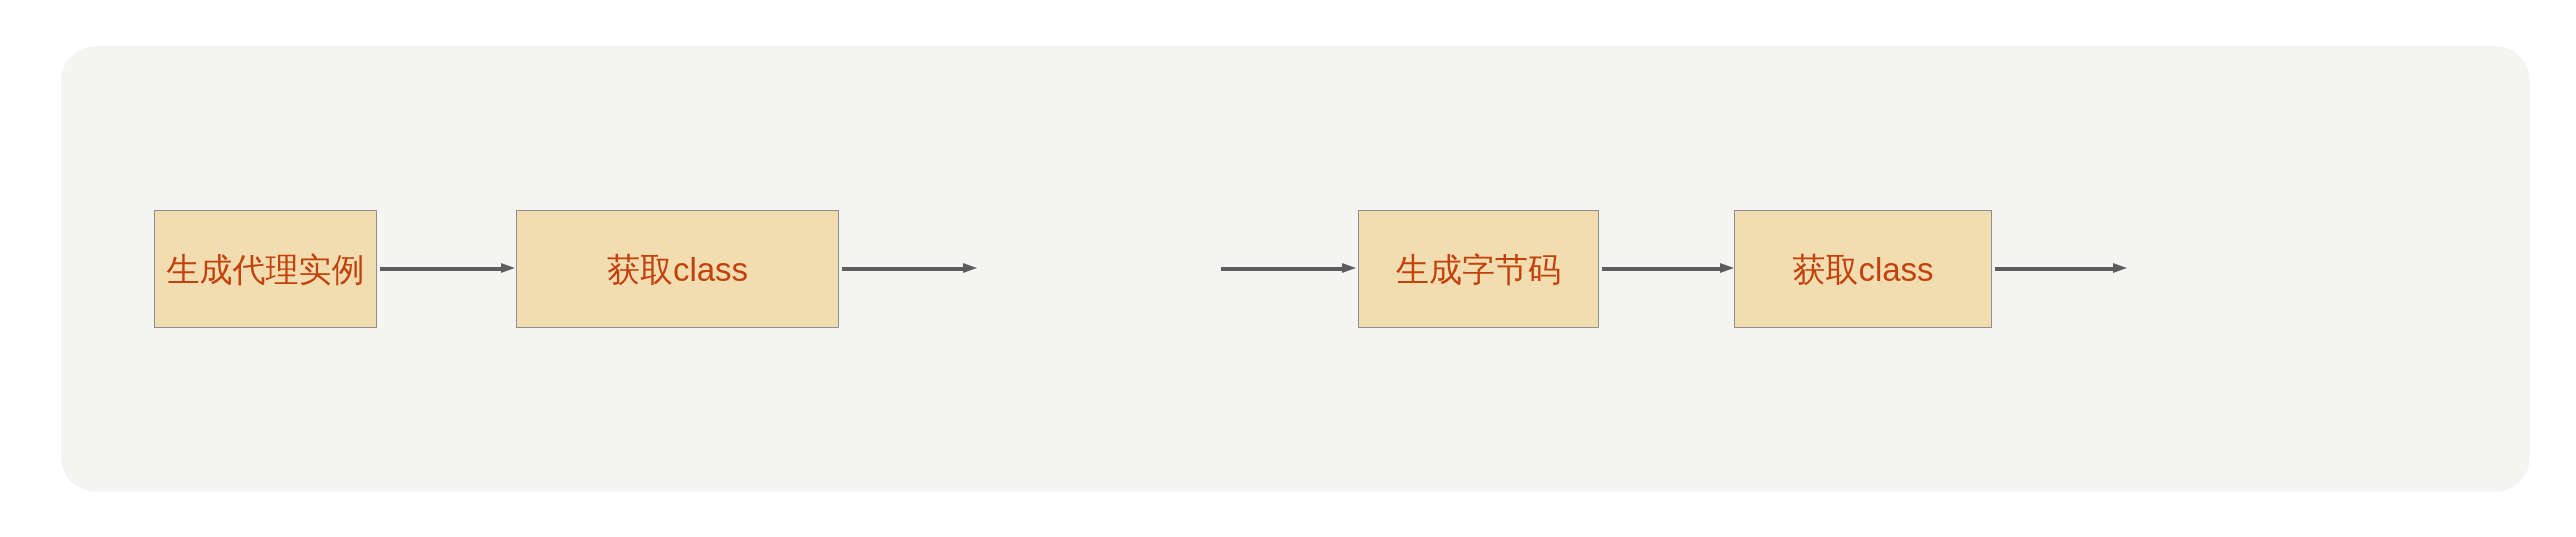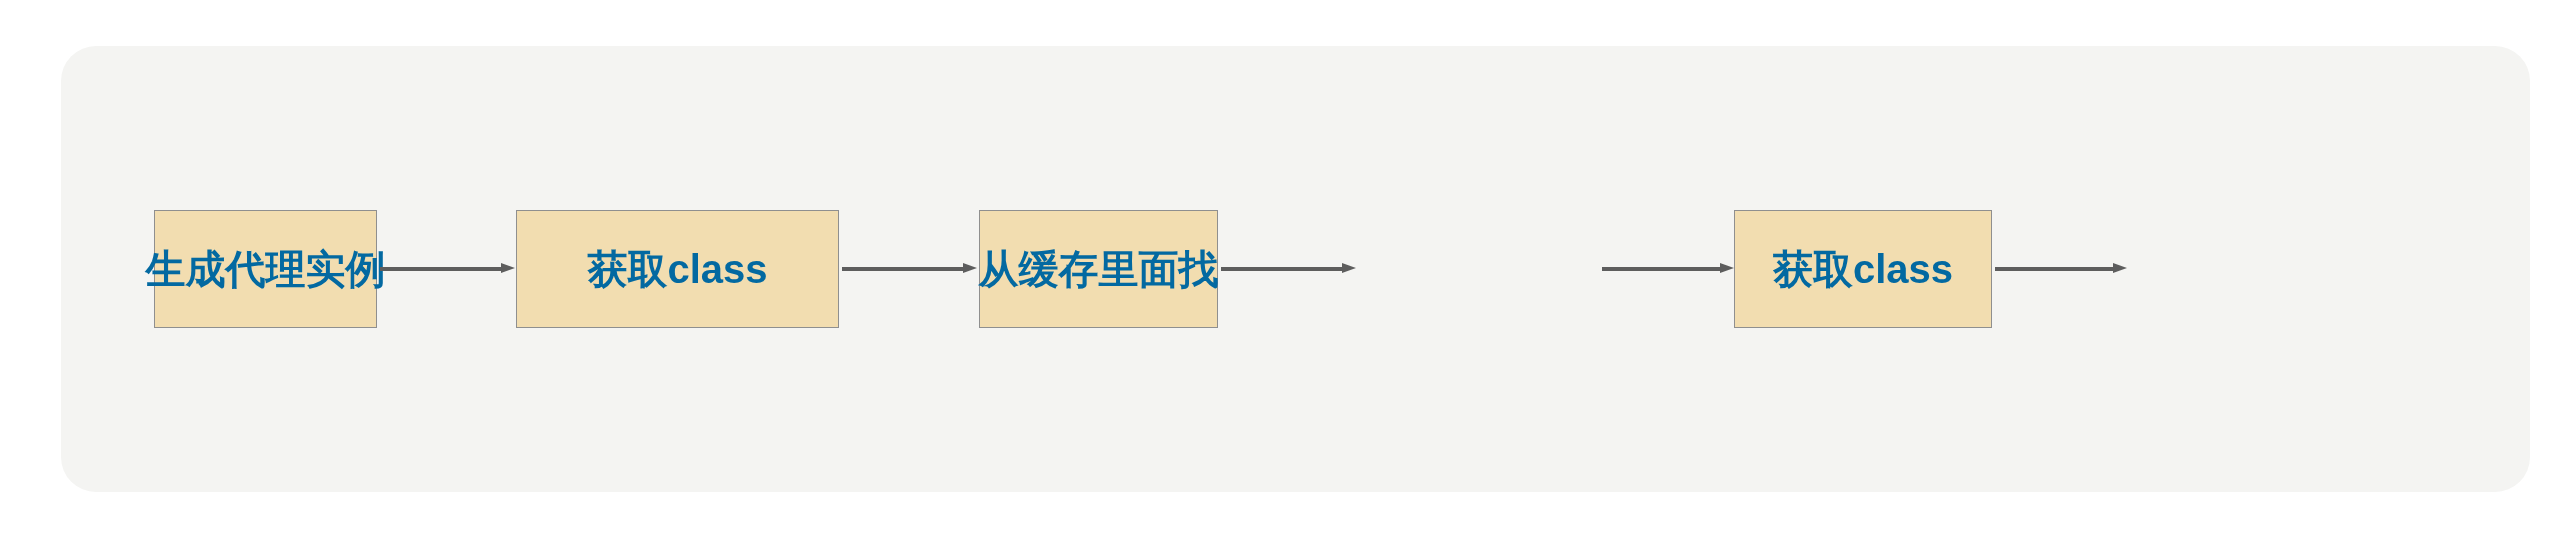--- a/index.html
+++ b/index.html
@@ -47,26 +47,26 @@
     height: 118px;
     box-sizing: border-box;
     background: #f2ddb0;
     border: 1.7px solid #8f8f8f;
     display: flex;
     align-items: center;
     justify-content: center;
   }
 
   .flow-node-label {
-    font-size: 40px;
+    font-size: 33px;
     line-height: 1;
-    color: #0369a1;
+    color: #c2410c;
     white-space: nowrap;
     letter-spacing: 0px;
-    font-weight: 700;
+    font-weight: 400;
   }
 
   
   .flow-connector {
     position: absolute;
     top: 263px;
     height: 11.6px;
   }
   .flow-connector .conn-line {
     position: absolute;
@@ -107,29 +107,29 @@
 
     <div class="flow-node" style="left:516px; width:323px;">
       <span class="flow-node-label">获取class</span>
     </div>
 
     <div class="flow-connector" style="left:842px; width:135px;">
       <div class="conn-line"></div>
       <div class="conn-arrowhead"></div>
     </div>
 
-    <div class="flow-node" style="left:979px; width:239px;">
-      <span class="flow-node-label">从缓存里面找</span>
-    </div>
 
     <div class="flow-connector" style="left:1221px; width:135px;">
       <div class="conn-line"></div>
       <div class="conn-arrowhead"></div>
     </div>
 
+    <div class="flow-node" style="left:1358px; width:241px;">
+      <span class="flow-node-label">生成字节码</span>
+    </div>
 
     <div class="flow-connector" style="left:1602px; width:132px;">
       <div class="conn-line"></div>
       <div class="conn-arrowhead"></div>
     </div>
 
     <div class="flow-node" style="left:1734px; width:258px;">
       <span class="flow-node-label">获取class</span>
     </div>
 

